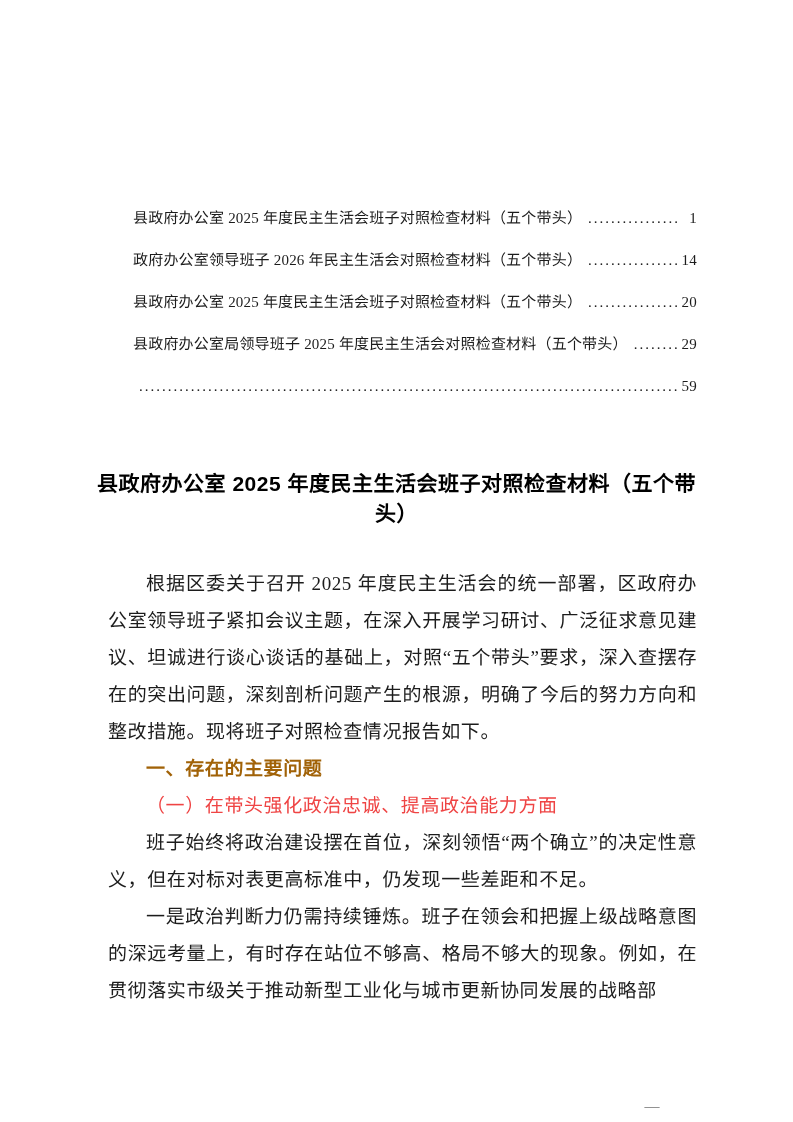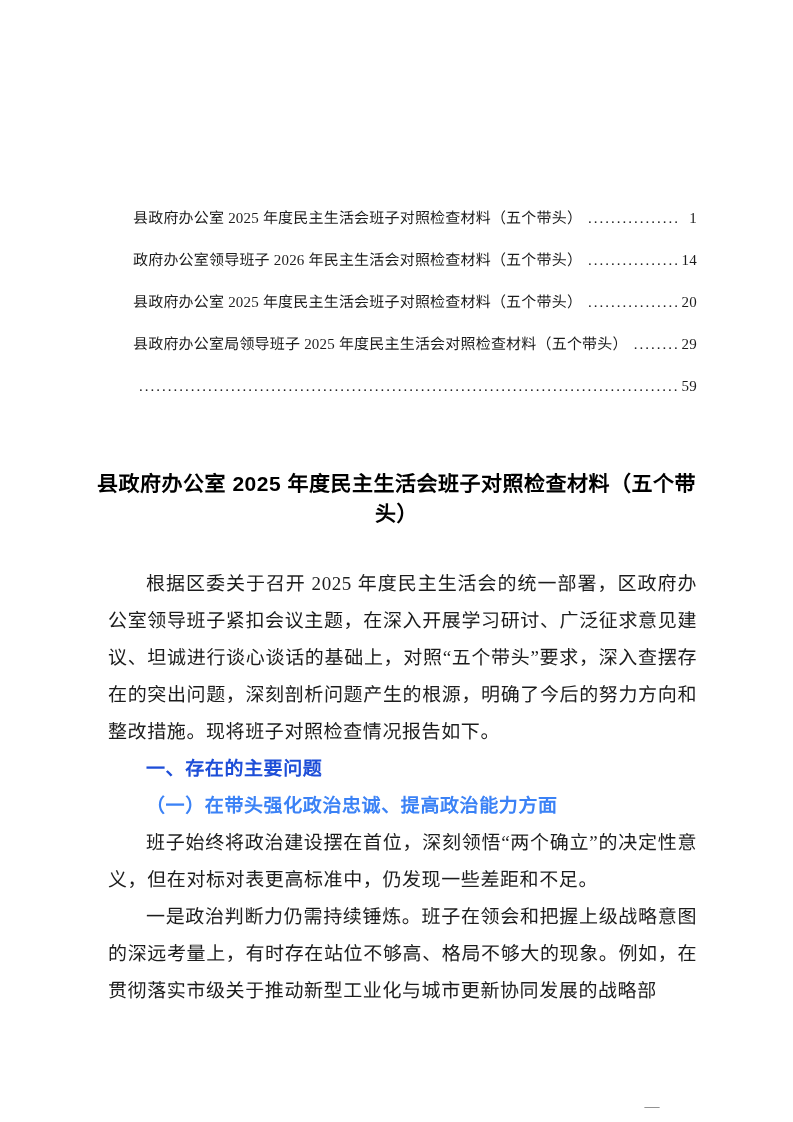--- a/index.html
+++ b/index.html
@@ -88,26 +88,26 @@
     overflow-wrap: break-word;
   }
   .doc-body p {
     margin: 0;
     padding: 0;
     text-indent: 2em;
   }
   .heading-1 {
     font-family: "Liberation Sans", sans-serif;
     font-weight: 700;
-    color: #1d4ed8;
+    color: #a16207;
   }
   .heading-2 {
     font-family: "Liberation Serif", serif;
-    font-weight: 700;
-    color: #3b82f6;
+    font-weight: 400;
+    color: #ef4444;
   }
 
   
   .footer {
     position: absolute;
     top: 1031px;
     right: 124px;
     font-size: 15px;
     line-height: 26px;
     letter-spacing: 1px;

